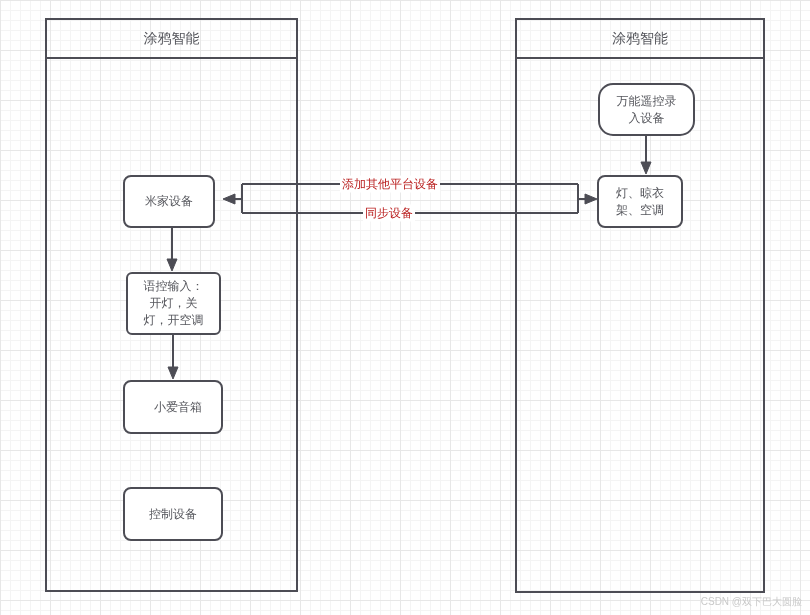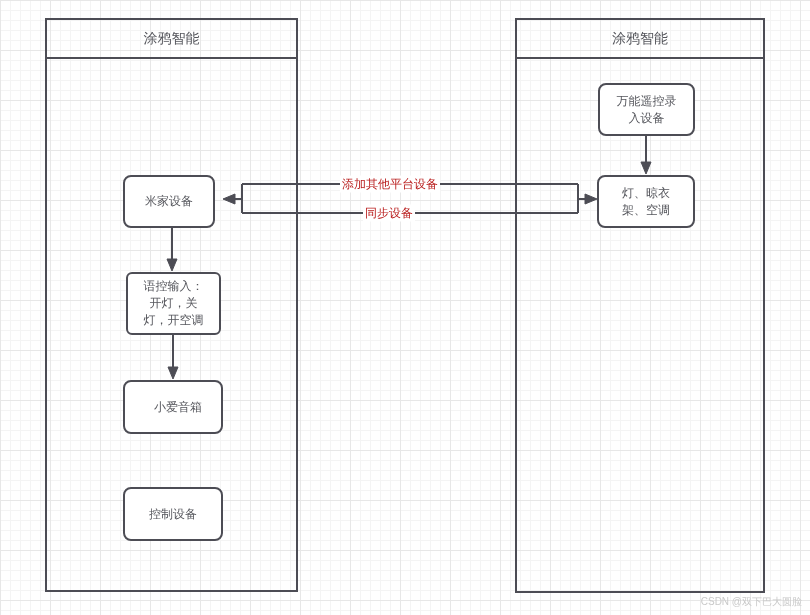--- a/index.html
+++ b/index.html
@@ -129,24 +129,24 @@
   <div class="node" style="left:123px; top:175px; width:92px; height:53px;">米家设备</div>
 
   <div class="node" style="left:126px; top:272px; width:95px; height:63px;border-radius:6px;">语控输入：
 开灯，关
 灯，开空调</div>
 
   <div class="node" style="left:123px; top:380px; width:100px; height:54px;padding-left:14px;">小爱音箱</div>
 
   <div class="node" style="left:123px; top:487px; width:100px; height:54px;">控制设备</div>
 
-  <div class="node" style="left:598px; top:83px; width:97px; height:53px;">万能遥控录
+  <div class="node" style="left:598px; top:83px; width:97px; height:53px;border-radius:15px;">万能遥控录
 入设备</div>
 
-  <div class="node" style="left:597px; top:175px; width:98px; height:53px;">灯、晾衣
+  <div class="node" style="left:597px; top:175px; width:86px; height:53px;">灯、晾衣
 架、空调</div>
 
   <div class="edge-label" style="left:390px; top:184px;">添加其他平台设备</div>
 
   <div class="edge-label" style="left:389px; top:213px;">同步设备</div>
 
   <div class="watermark">CSDN @双下巴大圆脸</div>
 
 </div>
 

